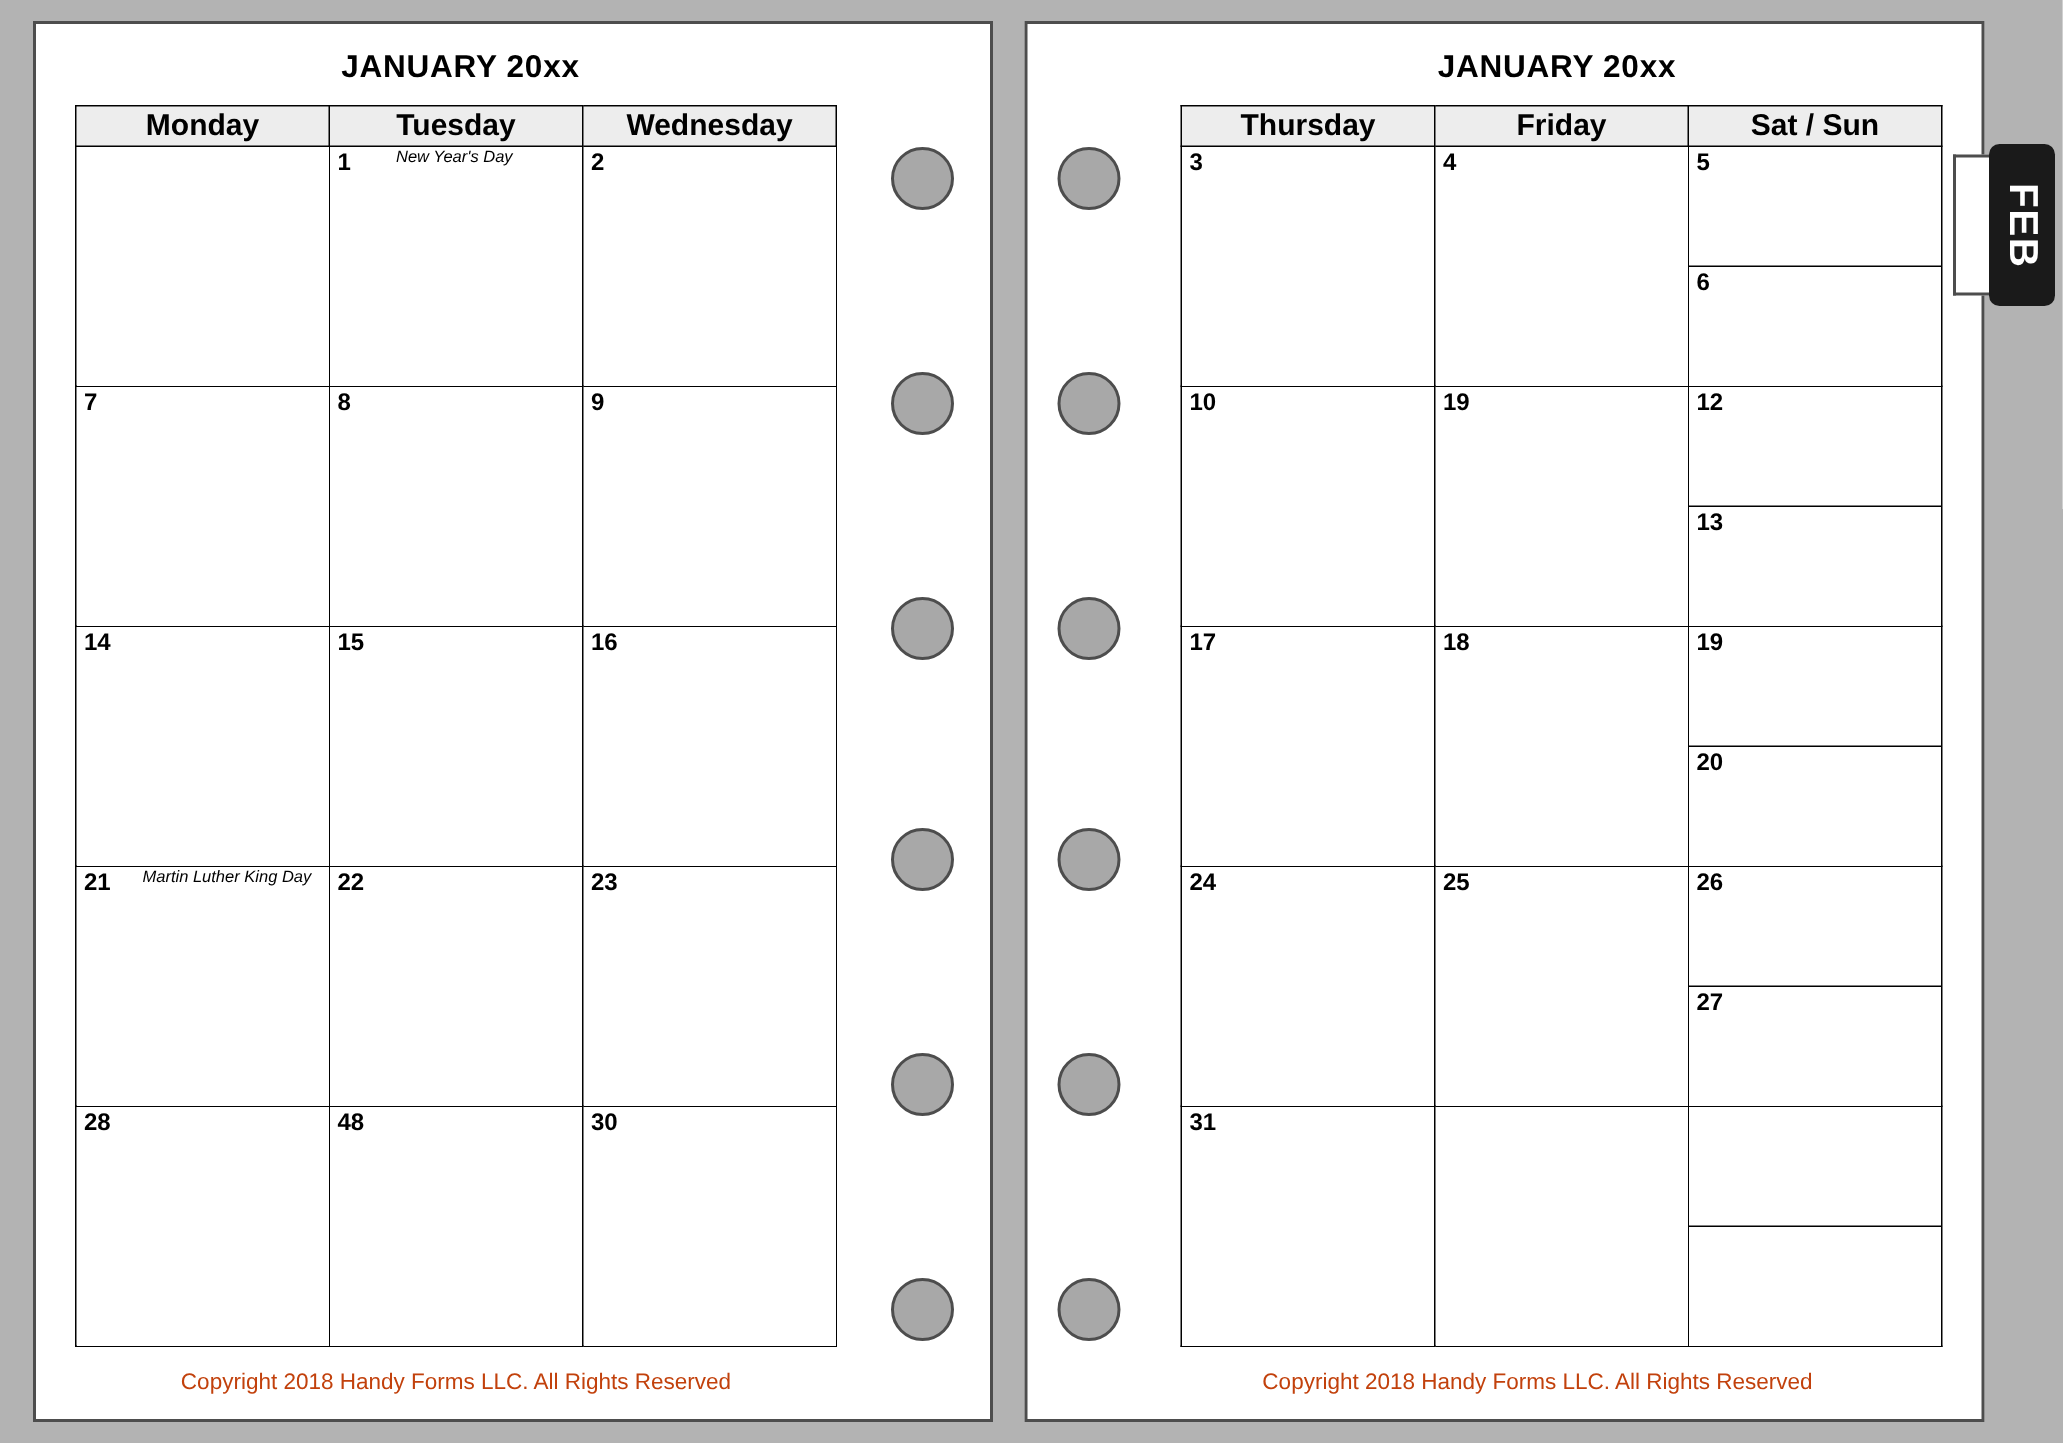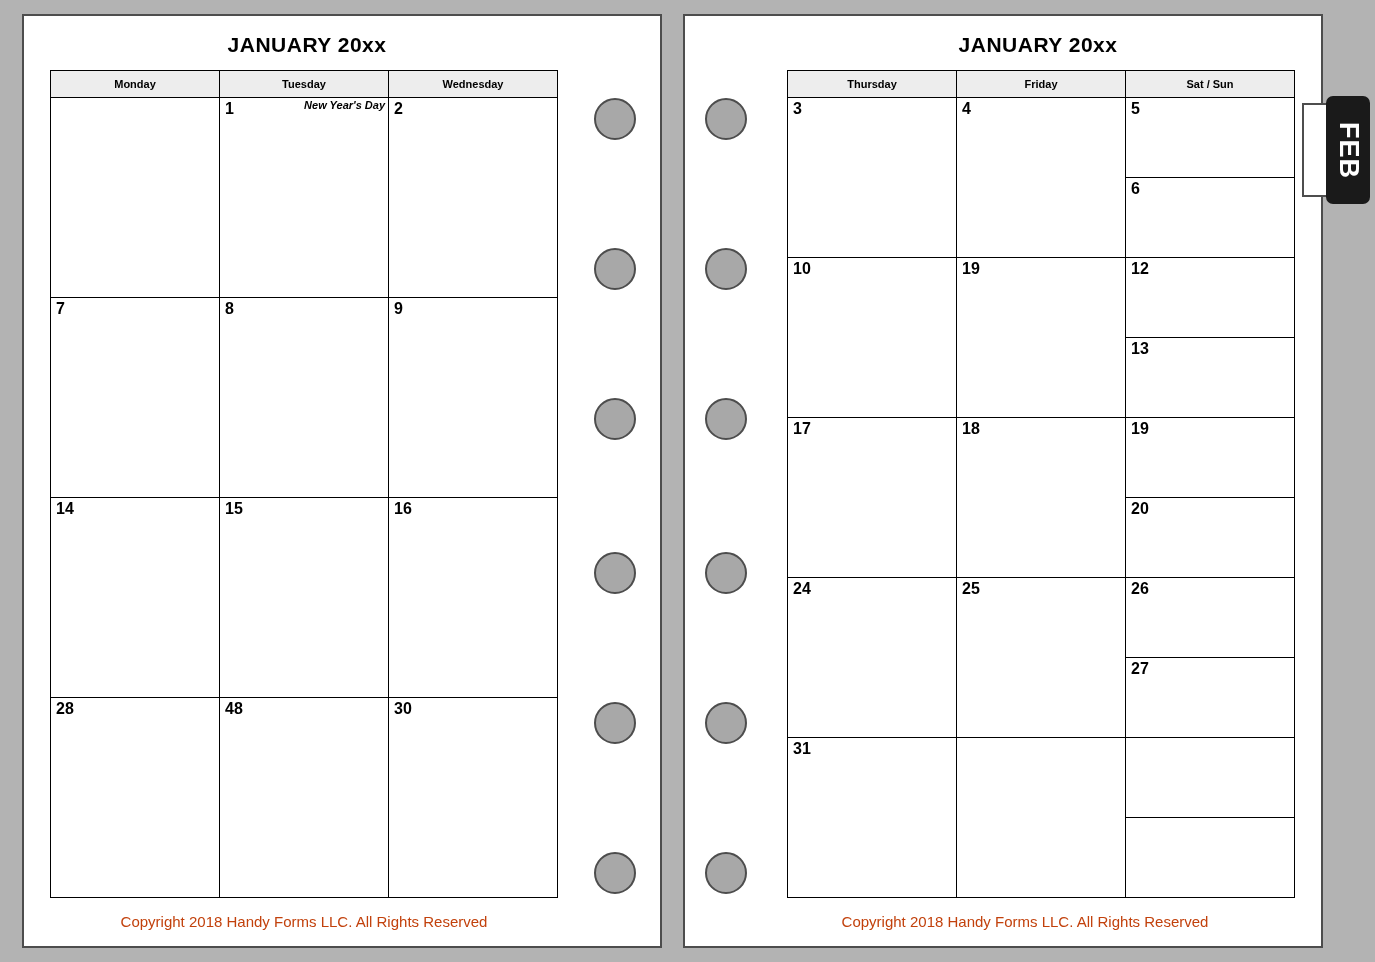--- a/index.html
+++ b/index.html
@@ -73,21 +73,21 @@
   }
   table.cal {
     width: 100%;
     height: 100%;
     border-collapse: collapse;
     table-layout: fixed;
   }
   table.cal th {
     border: 1.5px solid #000;
     background: #ededed;
-    font-size: 11px;
+    font-size: 20px;
     font-weight: bold;
     height: 26px;
     padding: 0;
     color: #000;
   }
   table.cal td {
     border: 1.5px solid #000;
     vertical-align: top;
     padding: 0;
     position: relative;
@@ -101,22 +101,22 @@
     font-weight: bold;
     color: #000;
   }
   .holiday {
     position: absolute;
     top: 1px;
     left: 44px;
     right: 3px;
     font-size: 11px;
     font-style: italic;
-    font-weight: bold;
-    text-align: right;
+    font-weight: normal;
+    text-align: left;
     color: #000;
     line-height: 12px;
   }
   
   .weekend-cell {
     padding: 0;
   }
   .wk-half {
     position: relative;
     height: 50%;
@@ -258,20 +258,34 @@
                 <span class="daynum">15</span>
                 <span class="holiday"></span>
               </td>
               <td>
                 <span class="daynum">16</span>
                 <span class="holiday"></span>
               </td>
             </tr>
             <tr>
               <td>
+                <span class="daynum">21</span>
+                <span class="holiday">Martin Luther King Day</span>
+              </td>
+              <td>
+                <span class="daynum">22</span>
+                <span class="holiday"></span>
+              </td>
+              <td>
+                <span class="daynum">23</span>
+                <span class="holiday"></span>
+              </td>
+            </tr>
+            <tr>
+              <td>
                 <span class="daynum">28</span>
                 <span class="holiday"></span>
               </td>
               <td>
                 <span class="daynum">48</span>
                 <span class="holiday"></span>
               </td>
               <td>
                 <span class="daynum">30</span>
                 <span class="holiday"></span>

